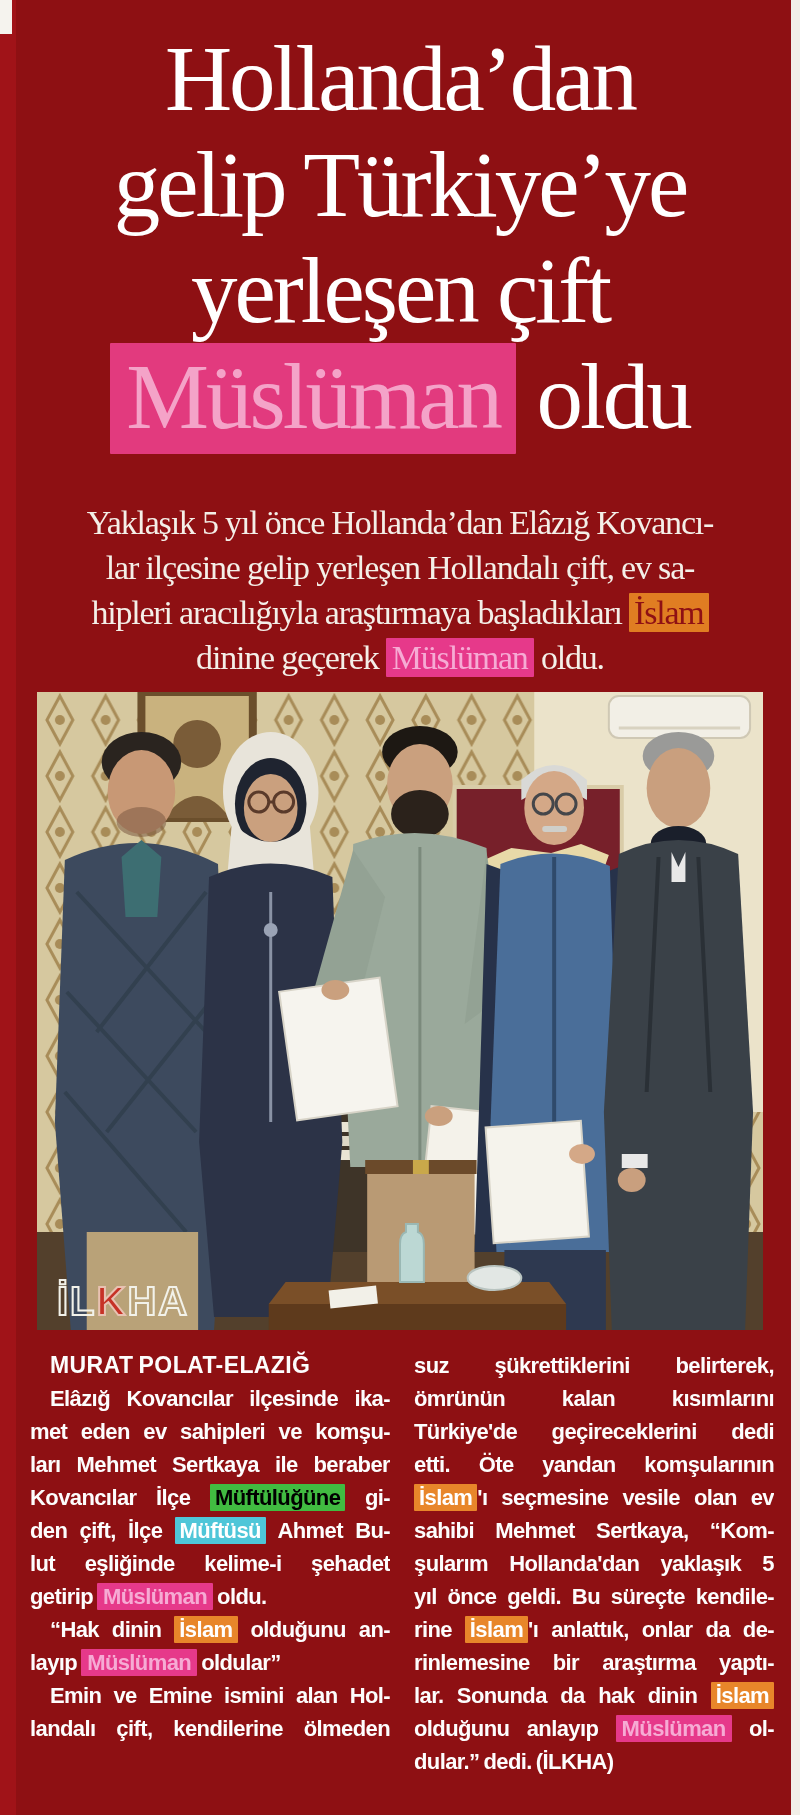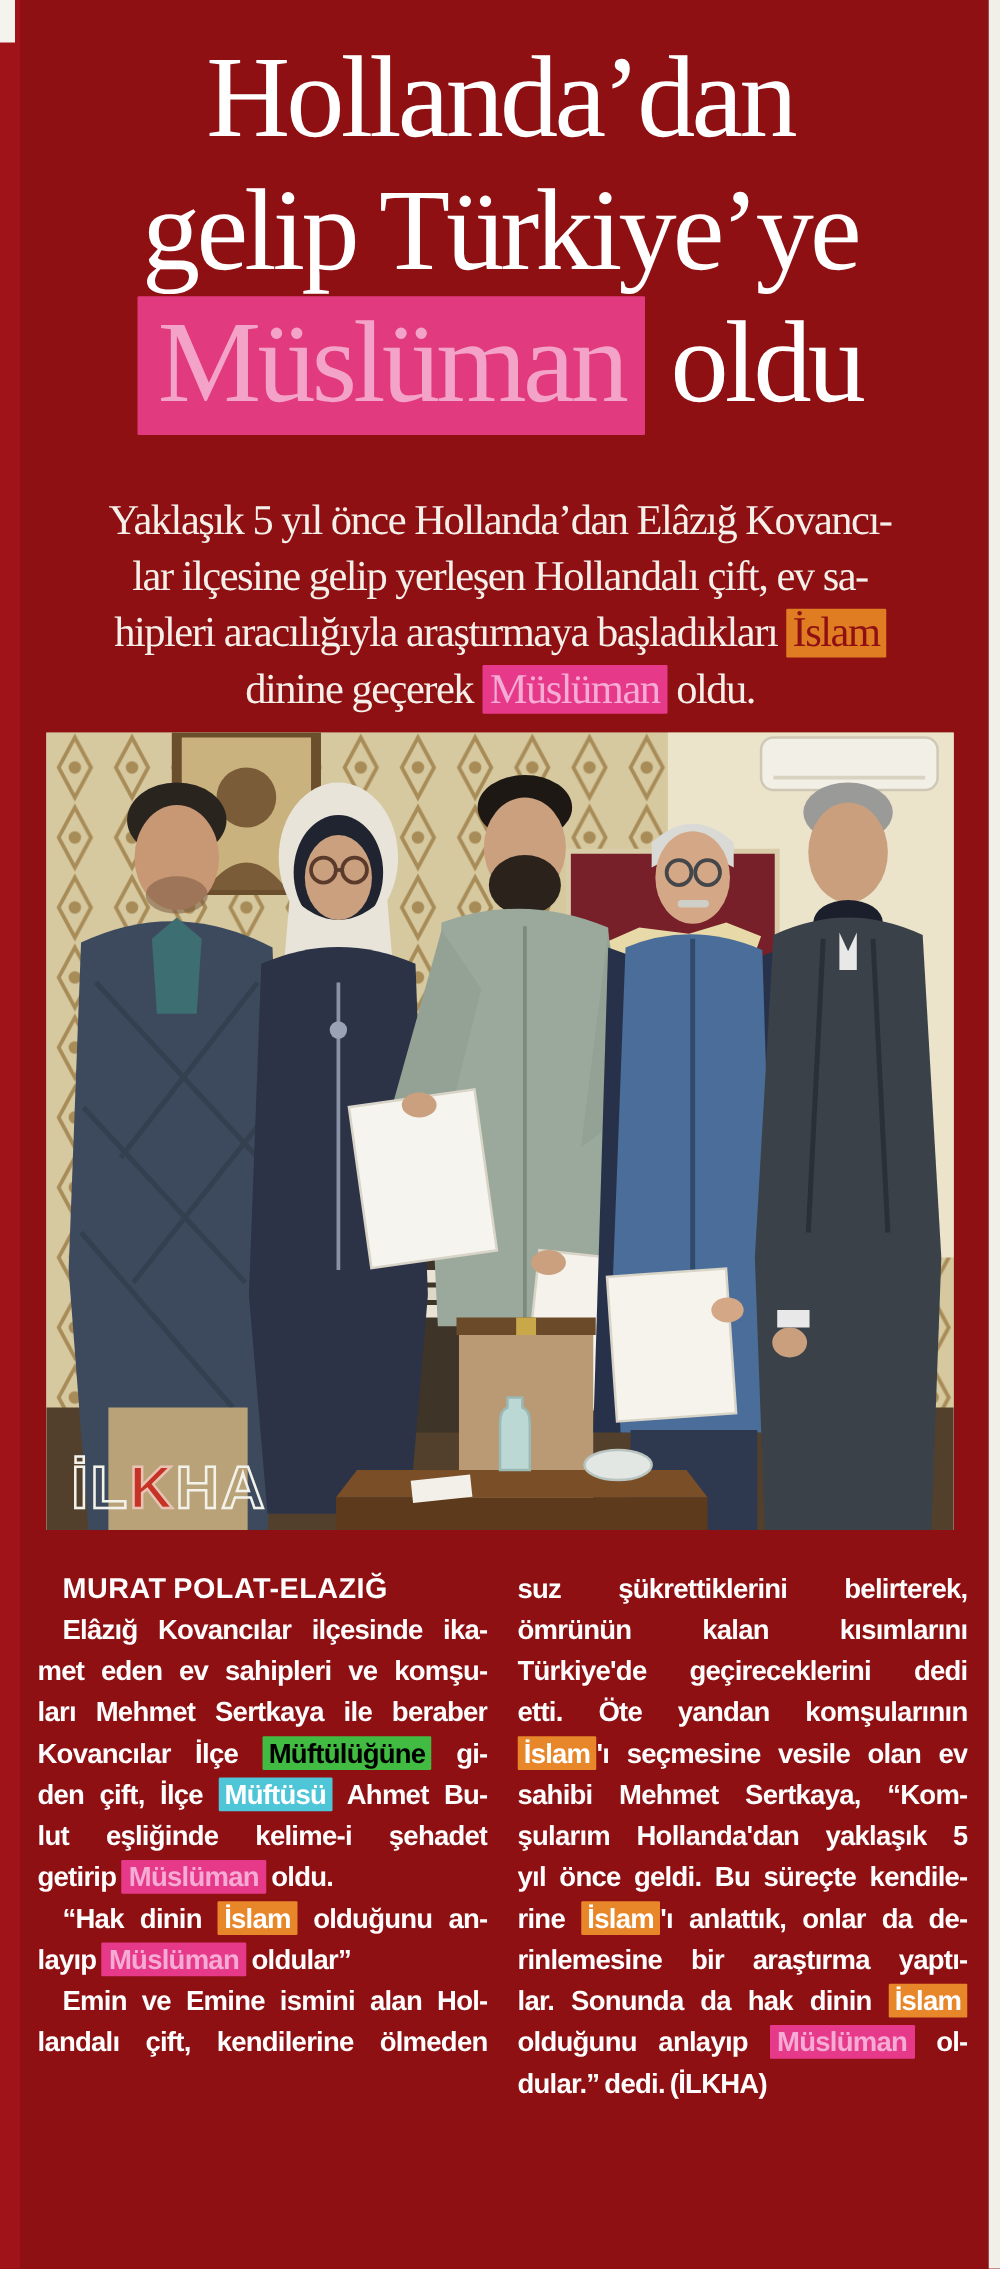--- a/index.html
+++ b/index.html
@@ -36,43 +36,44 @@
   .hl-pink{background:#e6398a;color:#f6abd4;padding:1px 6px;}
   .hl-orange{background:#e8862a;color:#ffffff;padding:1px 5px;}
   .hl-orange-dark{background:#e07d22;color:#8e1014;padding:1px 5px;}
   .hl-green{background:#41bb41;color:#000000;padding:1px 5px;}
   .hl-cyan{background:#4fc6d8;color:#ffffff;padding:1px 5px;}
   
   .photo{position:relative;margin:12px auto 0;width:726px;height:638px;background:#cfc3a0;}
   .photo svg{display:block;width:100%;height:100%;}
   .watermark{
     position:absolute;left:20px;bottom:6px;
-    font-weight:700;font-size:48px;letter-spacing:2px;
+    font-weight:700;font-size:40px;letter-spacing:2px;
     color:transparent;-webkit-text-stroke:2px #f2f2ea;
   }
   .watermark .hl-wm-red{color:#c63226;-webkit-text-stroke:2px #e8c2b2;background:none;padding:0;}
   
   .article{
-    display:flex;gap:24px;margin-top:30px;padding:0 26px 0 30px;
+    display:flex;gap:24px;margin-top:19px;padding:0 26px 0 30px;
     color:#fdfdfd;font-weight:700;font-size:22px;line-height:33px;
     letter-spacing:-0.6px;word-spacing:-1.5px;
   }
   .col{flex:1;min-width:0;overflow:hidden;}
   .col .line[data-name="byline"]{letter-spacing:0.4px;font-size:23px;}
 </style>
 </head>
 <body data-name="newspaper-clipping">
 
 <div class="edge-left" data-name="left-edge-strip"></div>
 <div class="edge-right" data-name="right-edge-strip"></div>
 <div class="corner-mark" data-name="top-left-corner-mark"></div>
 
 <div class="headline" data-name="headline">
     <div class="line a-center" data-name="text-line"><span data-name="text-segment">Hollanda’dan</span></div>
     <div class="line a-center" data-name="text-line"><span data-name="text-segment">gelip Türkiye’ye</span></div>
+    <div class="line a-center" data-name="text-line"><span data-name="text-segment">yerleşen çift</span></div>
     <div class="line a-center" data-name="text-line"><span class="hl hl-pink" data-name="highlight-pink">Müslüman</span><span data-name="text-segment"> oldu</span></div>
   </div>
 
 <div class="subhead" data-name="subheadline">
     <div class="line a-center" data-name="text-line"><span data-name="text-segment">Yaklaşık 5 yıl önce Hollanda’dan Elâzığ Kovancı-</span></div>
     <div class="line a-center" data-name="text-line"><span data-name="text-segment">lar ilçesine gelip yerleşen Hollandalı çift, ev sa-</span></div>
     <div class="line a-center" data-name="text-line"><span data-name="text-segment">hipleri aracılığıyla araştırmaya başladıkları </span><span class="hl hl-orange-dark" data-name="highlight-orange-dark">İslam</span></div>
     <div class="line a-center" data-name="text-line"><span data-name="text-segment">dinine geçerek </span><span class="hl hl-pink" data-name="highlight-pink">Müslüman</span><span data-name="text-segment"> oldu.</span></div>
   </div>
 

